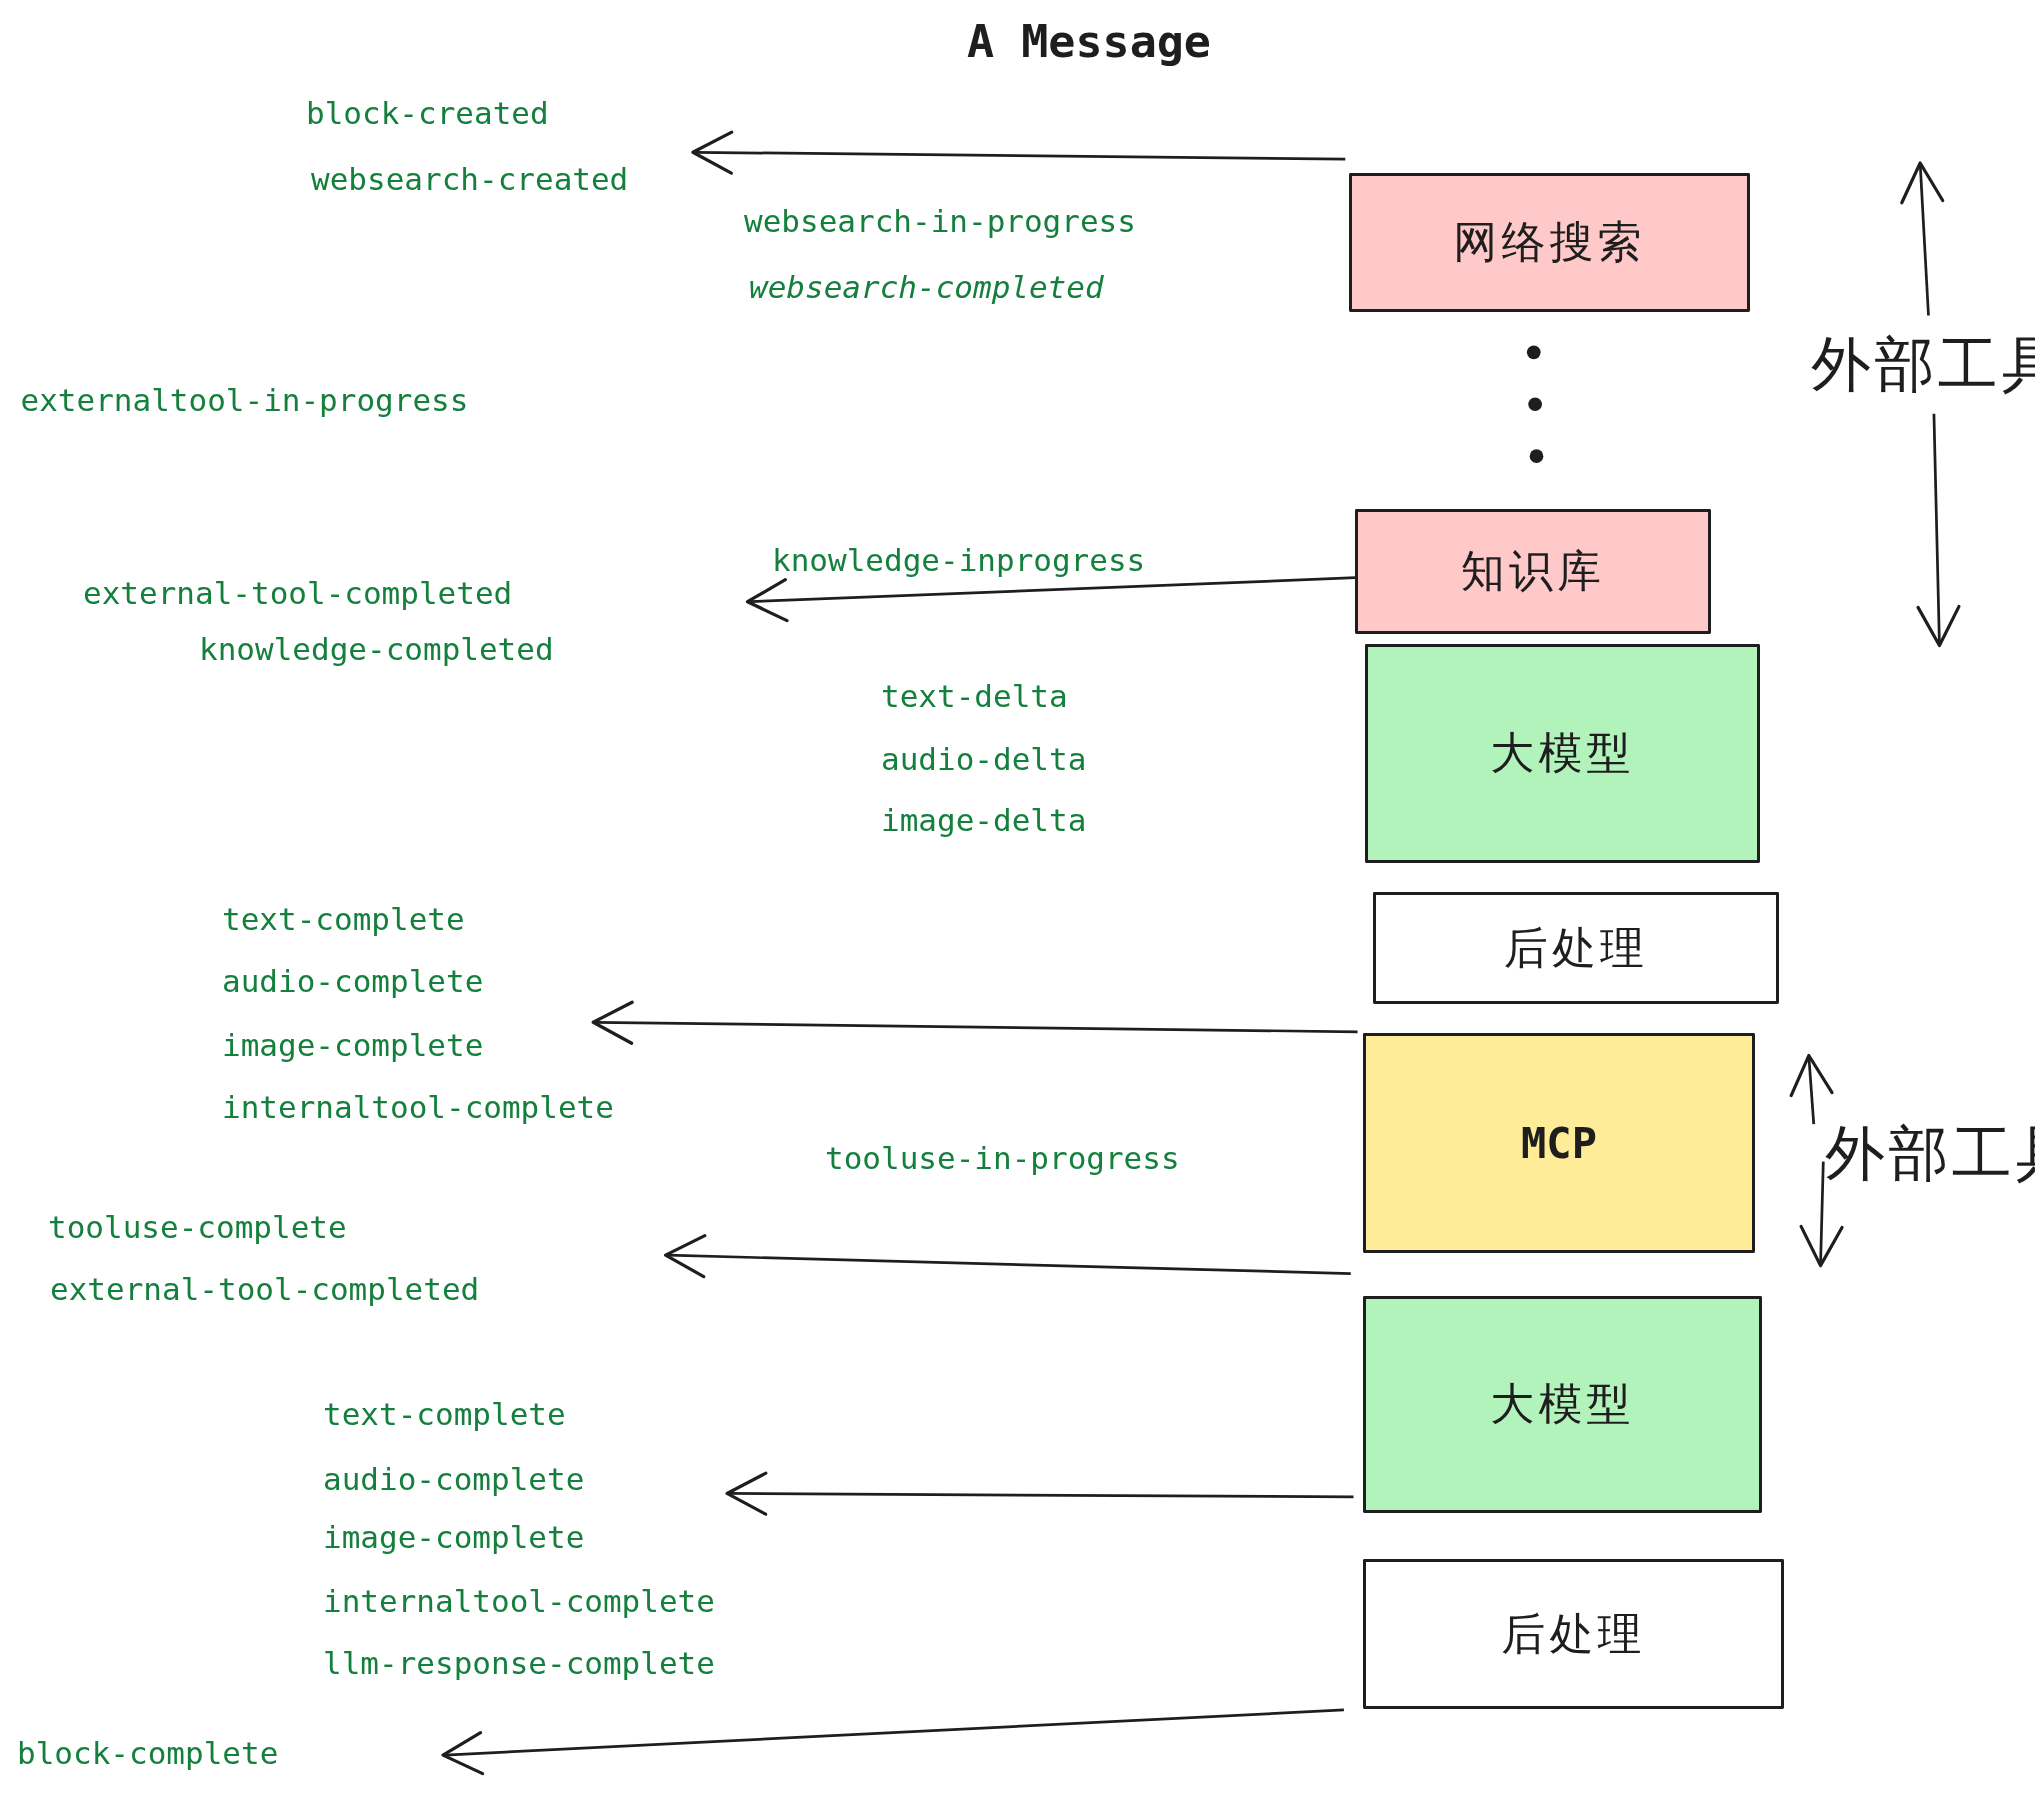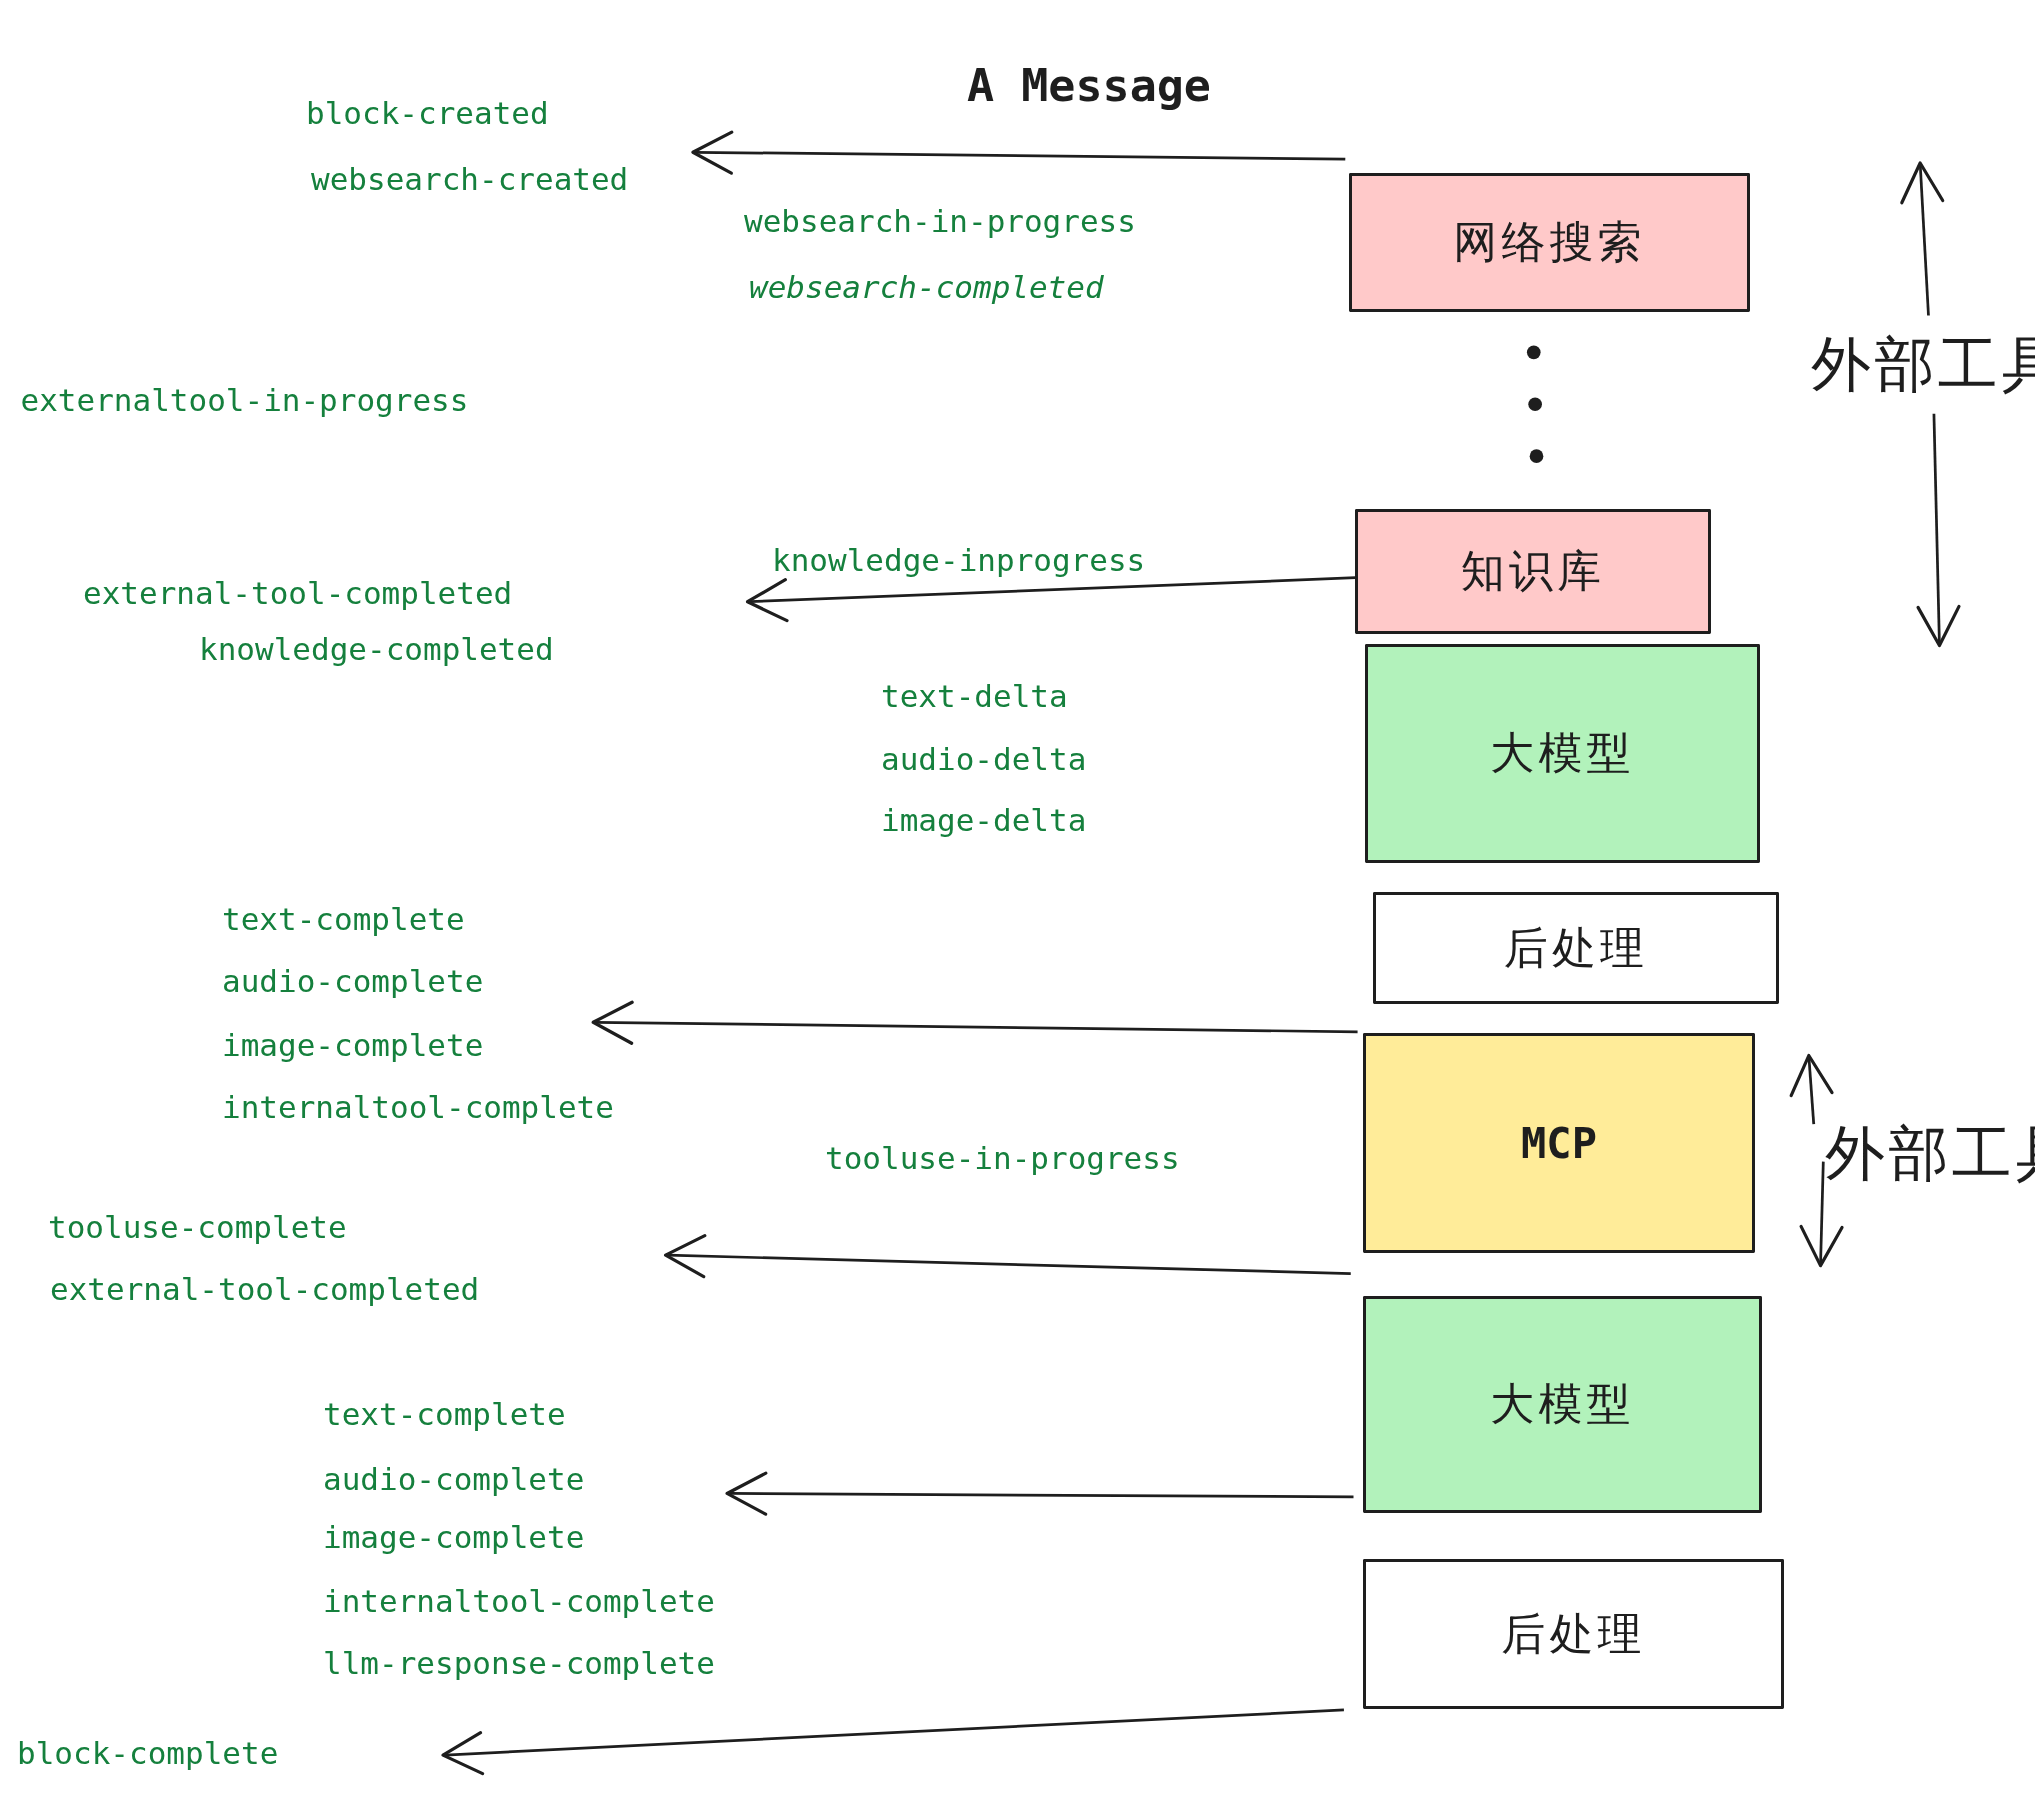--- a/index.html
+++ b/index.html
@@ -29,21 +29,20 @@
   .title {
     position: absolute;
     font-family: "DejaVu Sans Mono", monospace;
     font-weight: bold;
     font-size: 45px;
     line-height: 1;
     color: #1e1e1e;
     transform: translateX(-50%);
     white-space: nowrap;
     z-index: 2;
-    margin-top: 44px;
   }
   .box {
     position: absolute;
     box-sizing: border-box;
     border: 3.4px solid #1e1e1e;
     border-radius: 1.4px;
     display: flex;
     align-items: center;
     justify-content: center;
     background: #ffffff;

